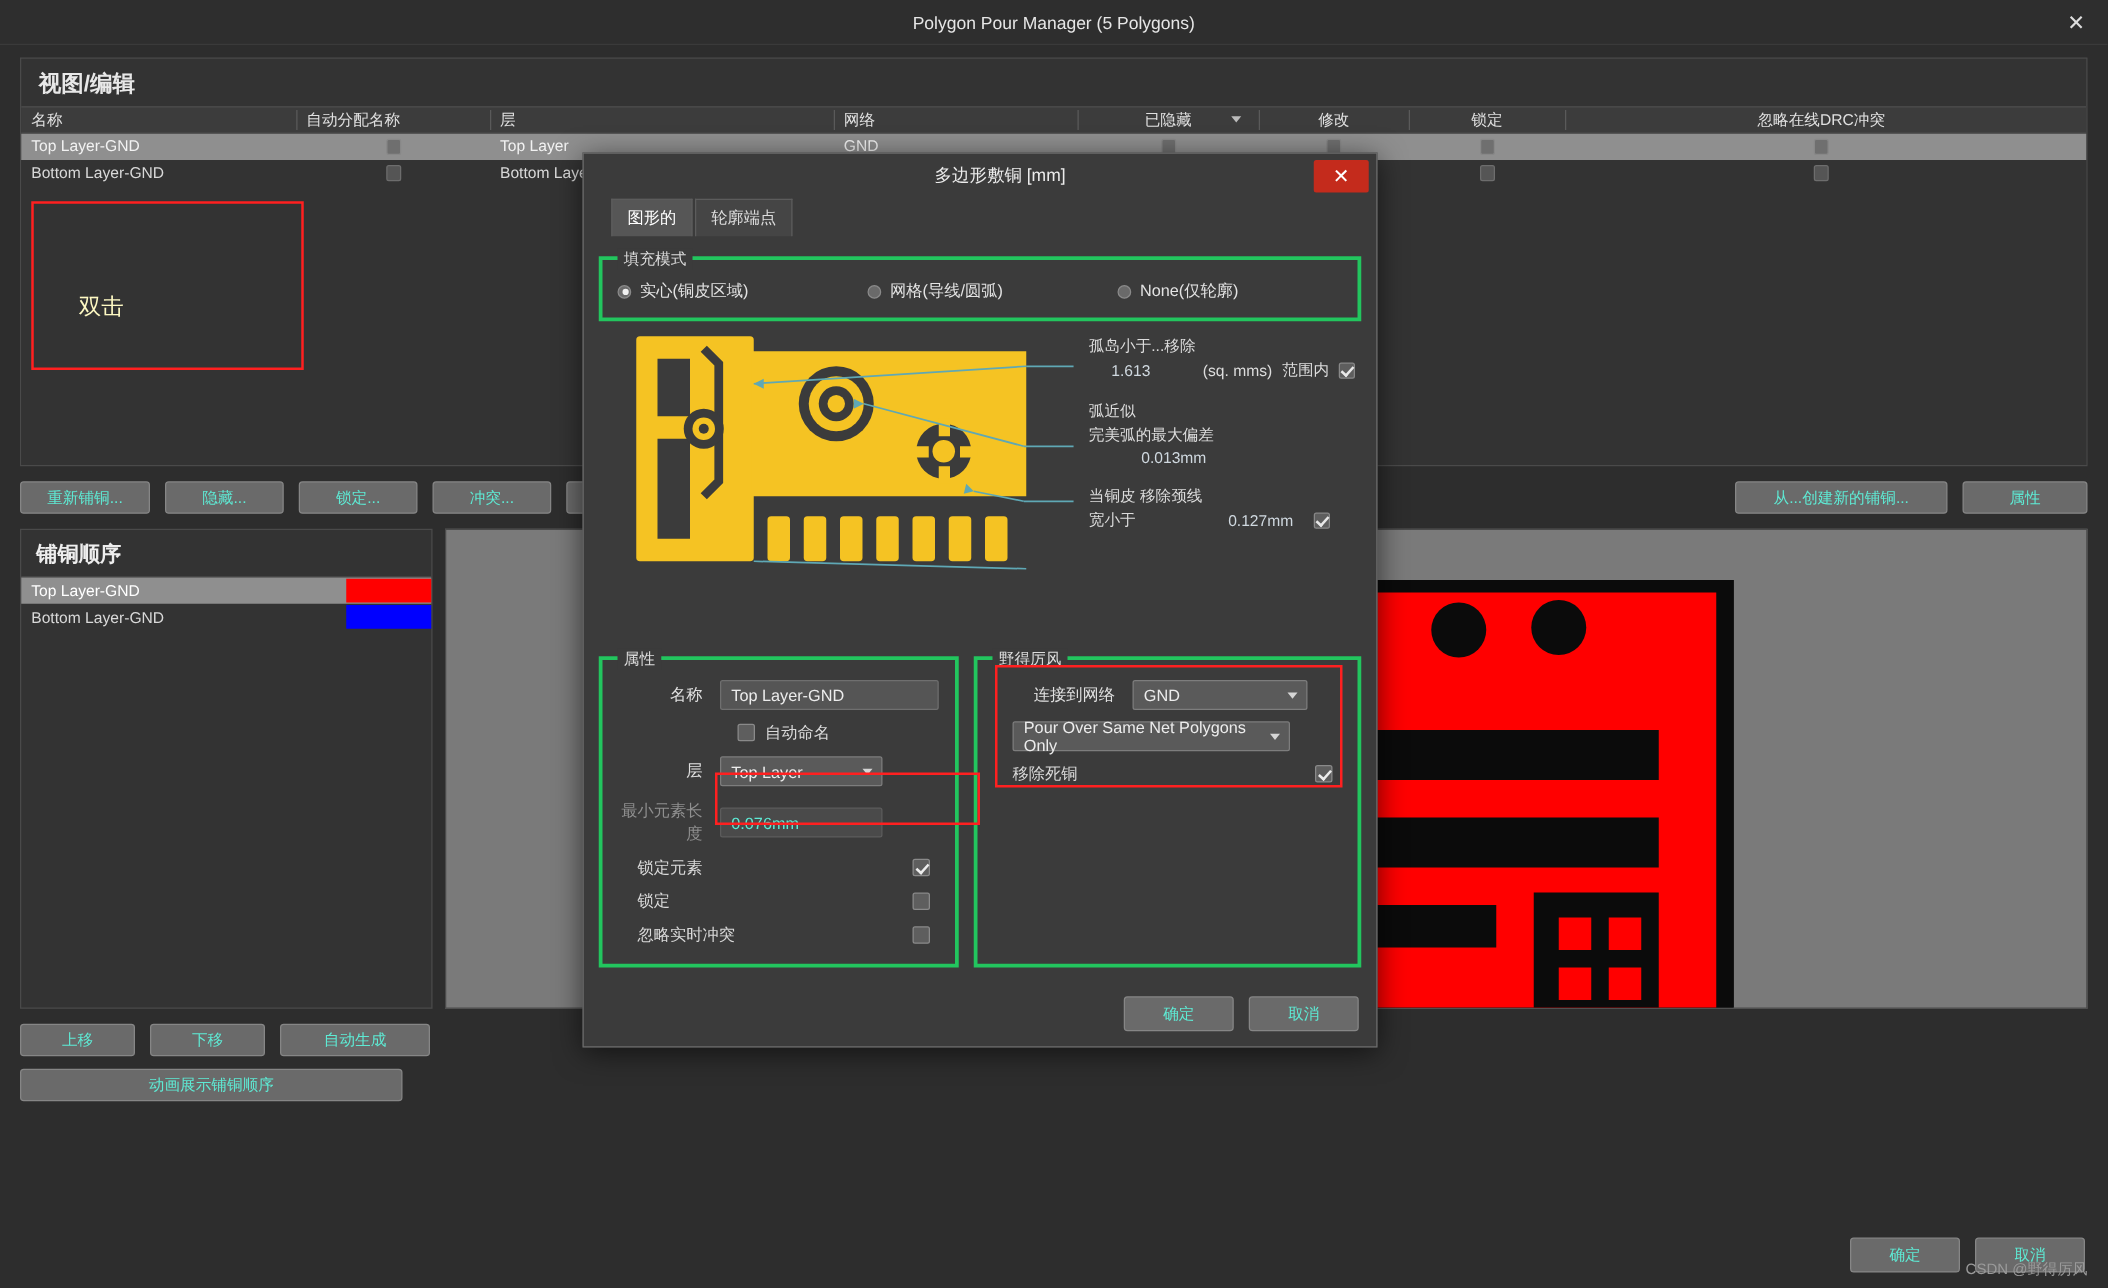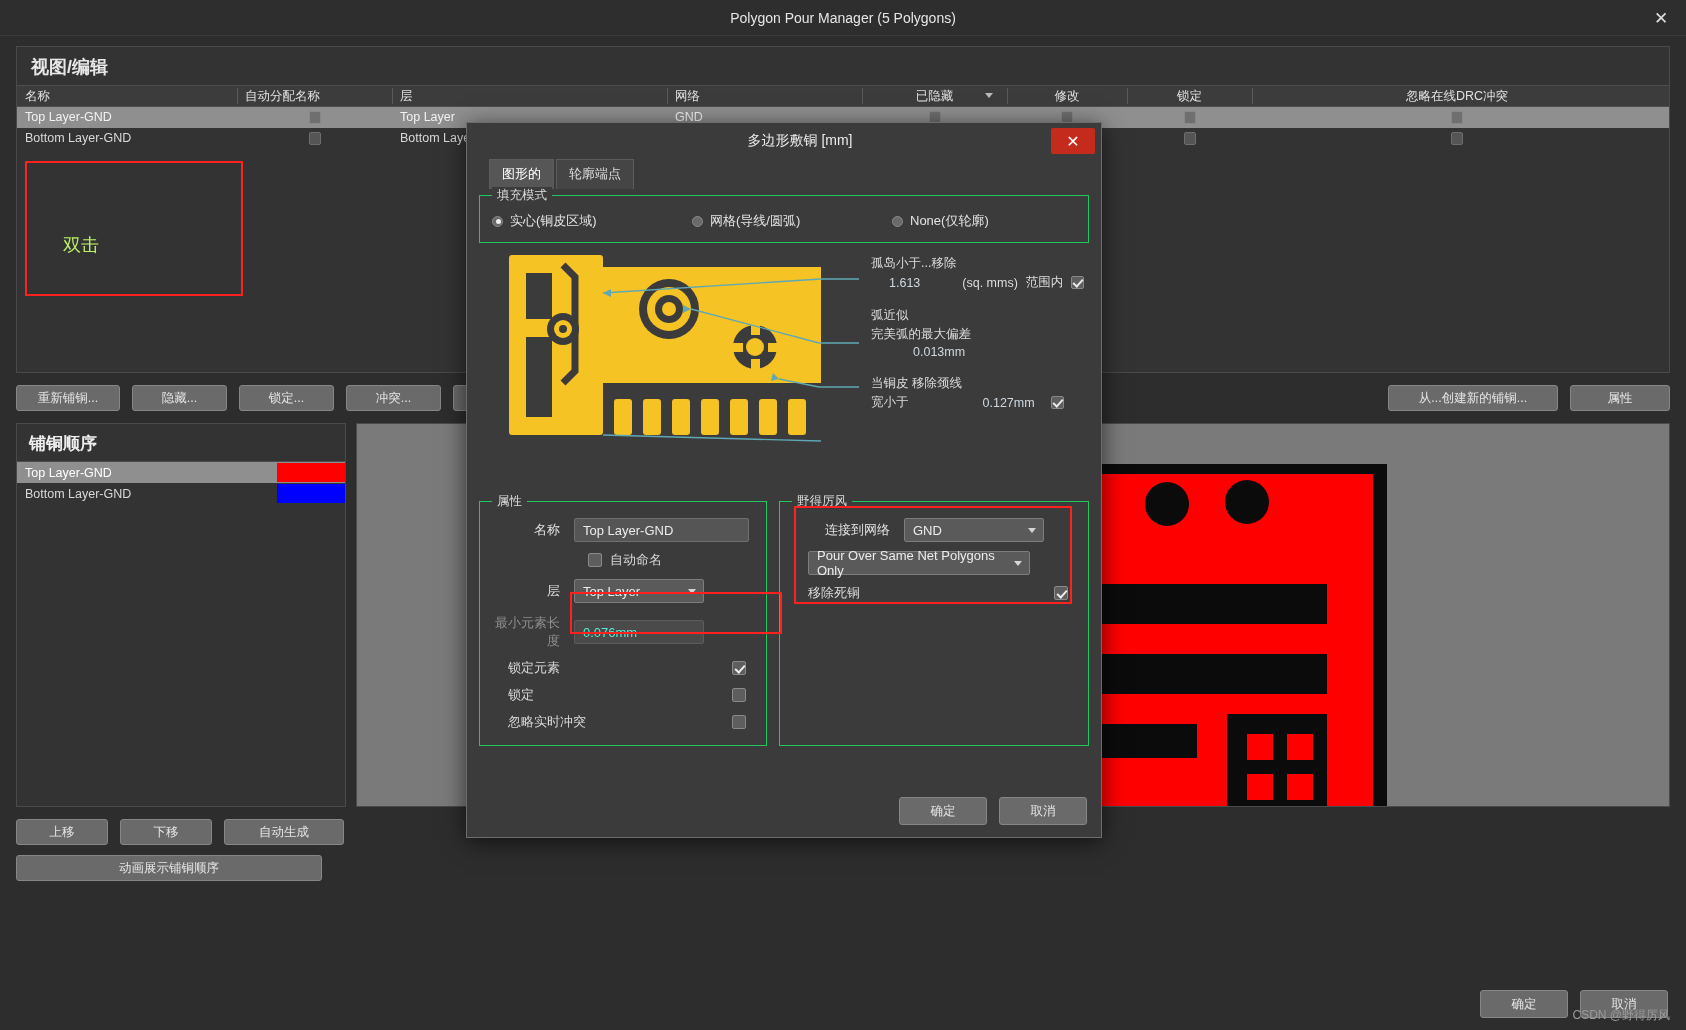--- a/index.html
+++ b/index.html
@@ -58,29 +58,29 @@
   }
   .cbx.lt { background:#6f6f6f; border-color:#888; }
   .tbl-body { height:265px; background:#333333; }
 
   
   .name-hl {
     position:absolute; left:8px; top:76px; width:218px; height:135px;
     border:2px solid #ff2020; pointer-events:none; z-index:5;
   }
   .dbl-note {
-    position:absolute; left:46px; top:148px; color:#bef264; font-size:18px; z-index:6;
+    position:absolute; left:46px; top:148px; color:#fef9c3; font-size:18px; z-index:6;
   }
 
   
   .btnrow { display:flex; gap:12px; margin:12px 16px 0 16px; }
   .btn {
     height:26px; min-width:88px; padding:0 12px;
     background:#6a6a6a; border:1px solid #868686; border-radius:3px;
-    color:#e5e5e5; font-size:12.5px; display:flex; align-items:center; justify-content:center;
+    color:#5eead4; font-size:12.5px; display:flex; align-items:center; justify-content:center;
     cursor:pointer;
   }
 
   
   .lower { display:flex; gap:10px; margin:12px 16px 0 16px; }
   .order-panel { width:330px; border:1px solid #4a4a4a; background:#333; }
   .order-hd { padding:8px 12px 6px 12px; font-size:17px; font-weight:bold; color:#eee; }
   .order-list { border-top:1px solid #4d4d4d; height:345px; }
   .order-item {
     height:21px; display:flex; align-items:center; justify-content:space-between;
@@ -120,21 +120,21 @@
   .modal-body { padding:0 12px 10px 12px; }
 
   .tabs { display:flex; gap:2px; padding-left:10px; }
   .tab {
     padding:5px 12px 6px 12px; font-size:13px; background:#454545;
     border:1px solid #5c5c5c; border-bottom:none; color:#ddd; cursor:pointer;
   }
   .tab.active { background:#565656; color:#fff; }
 
   .group {
-    border:1px solid #22c55e; position:relative; margin-top:6px;
+    border:3px solid #22c55e; position:relative; margin-top:16px;
     padding:16px 12px 12px 12px;
   }
   .group > .legend {
     position:absolute; top:-9px; left:12px; background:#3b3b3b; padding:0 5px; font-size:12.5px; color:#dcdcdc;
   }
 
   .radios { display:flex; align-items:center; }
   .radio { display:flex; align-items:center; gap:7px; font-size:13px; color:#e3e3e3; cursor:pointer; }
   .rdot { width:11px; height:11px; border-radius:50%; background:#6a6a6a; border:1px solid #8a8a8a; position:relative; }
   .rdot.on::after {

